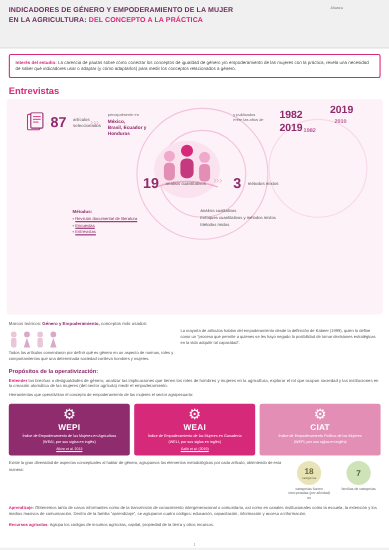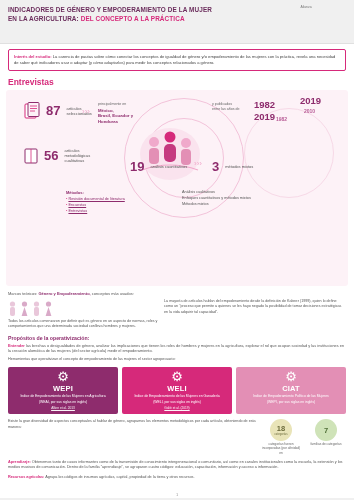--- a/index.html
+++ b/index.html
@@ -225,29 +225,20 @@
 
     <div class="small-note" style="position:absolute;left:206px;top:12px;width:40px;white-space:pre-line;">y publicados
 entre las años de</div>
 
     <div class="year-badge" style="position:absolute;left:248px;top:10px;">1982</div>
     <div class="year-badge" style="position:absolute;left:248px;top:22px;">2019</div>
     <div class="year-badge" style="position:absolute;left:294px;top:6px;">2019</div>
     <div class="year-sm" style="position:absolute;left:298px;top:18px;">2010</div>
     <div class="year-sm" style="position:absolute;left:270px;top:26px;">1982</div>
 
-    <div class="row-item" style="left:18px;top:58px;">
-      <svg width="14" height="16" viewBox="0 0 14 16">
-        <rect x="1" y="1" width="12" height="14" rx="1" fill="#fff" stroke="#8e2c6d" stroke-width="1"></rect>
-        <line x1="7" y1="1" x2="7" y2="15" stroke="#d6297a" stroke-width=".8"></line>
-      </svg>
-      <div class="stat-num">56</div>
-      <div class="stat-txt" style="white-space:pre-line;width:46px;">artículos
-metodológicas cualitativas</div>
-    </div>
 
     <div class="row-item" style="left:124px;top:70px;">
       <div class="stat-num">19</div>
       <div class="stat-txt" style="width:48px;">análisis cuantitativos</div>
     </div>
 
     <div class="chev" style="position:absolute;left:188px;top:70px;">›››</div>
 
     <div class="row-item" style="left:206px;top:70px;">
       <div class="stat-num">3</div>
@@ -309,21 +300,21 @@
   <div class="cards">
     <div class="card" style="background:#8e2c6d;">
       <div class="gear">⚙</div>
       <div class="cname">WEPI</div>
       <div class="cdesc">Índice de Empoderamiento de las Mujeres en Agricultura</div>
       <div class="cdesc">(WEAI, por sus siglas en inglés)</div>
       <div class="clink">Alkire et al. 2013</div>
     </div>
     <div class="card" style="background:#d6297a;">
       <div class="gear">⚙</div>
-      <div class="cname">WELI</div>
+      <div class="cname">WEAI</div>
       <div class="cdesc">Índice de Empoderamiento de las Mujeres en Ganadería</div>
       <div class="cdesc">(WELI, por sus siglas en inglés)</div>
       <div class="clink">Galiè et al. (2019)</div>
     </div>
     <div class="card" style="background:#e38fb5;">
       <div class="gear">⚙</div>
       <div class="cname">CIAT</div>
       <div class="cdesc">Índice de Empoderamiento Político de las Mujeres</div>
       <div class="cdesc">(WEPI, por sus siglas en inglés)</div>
       <div class="clink"></div>

